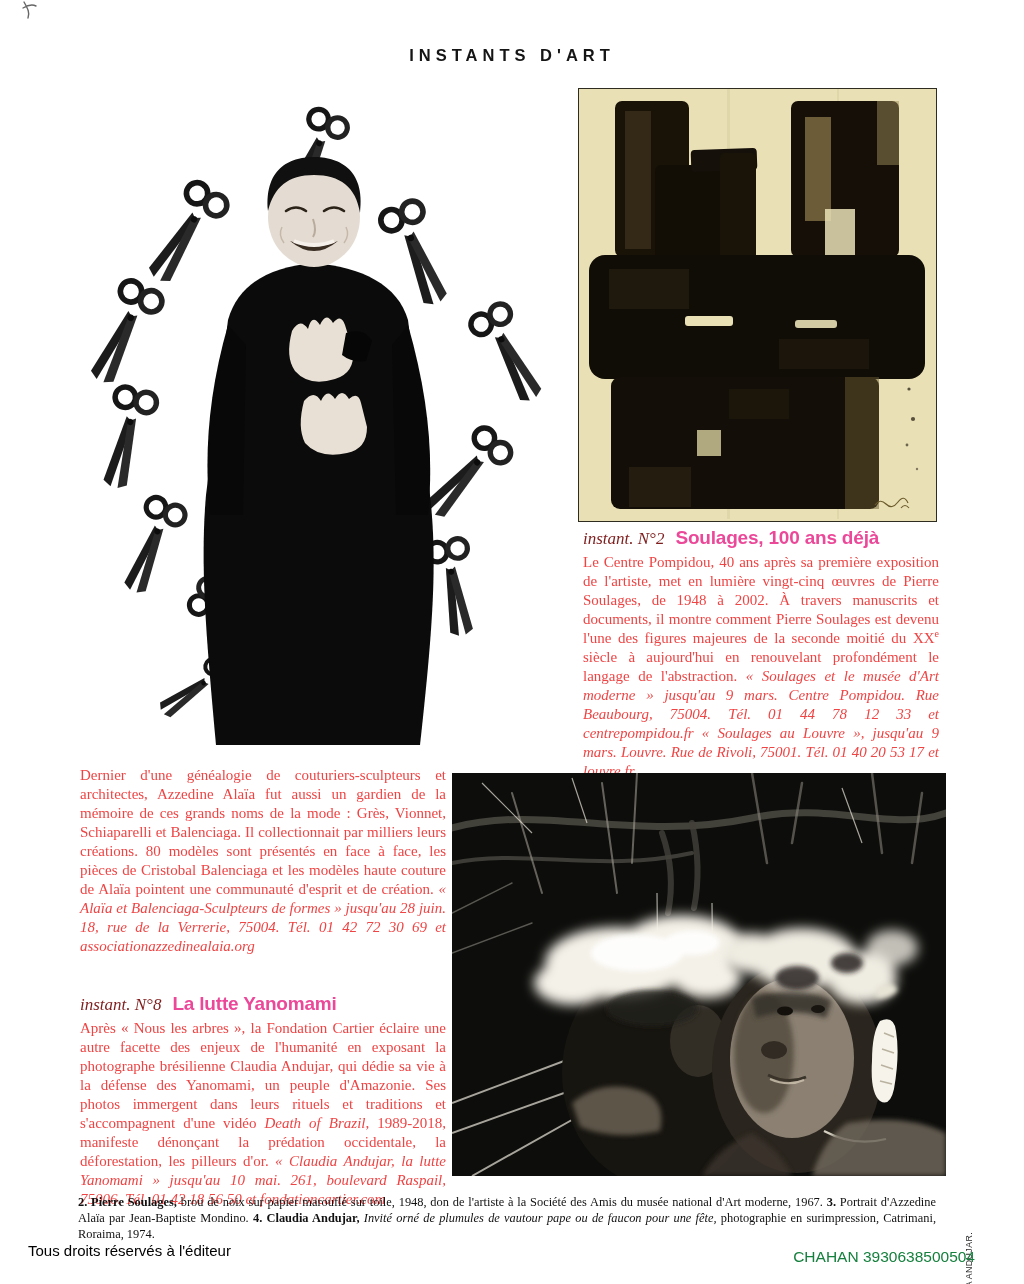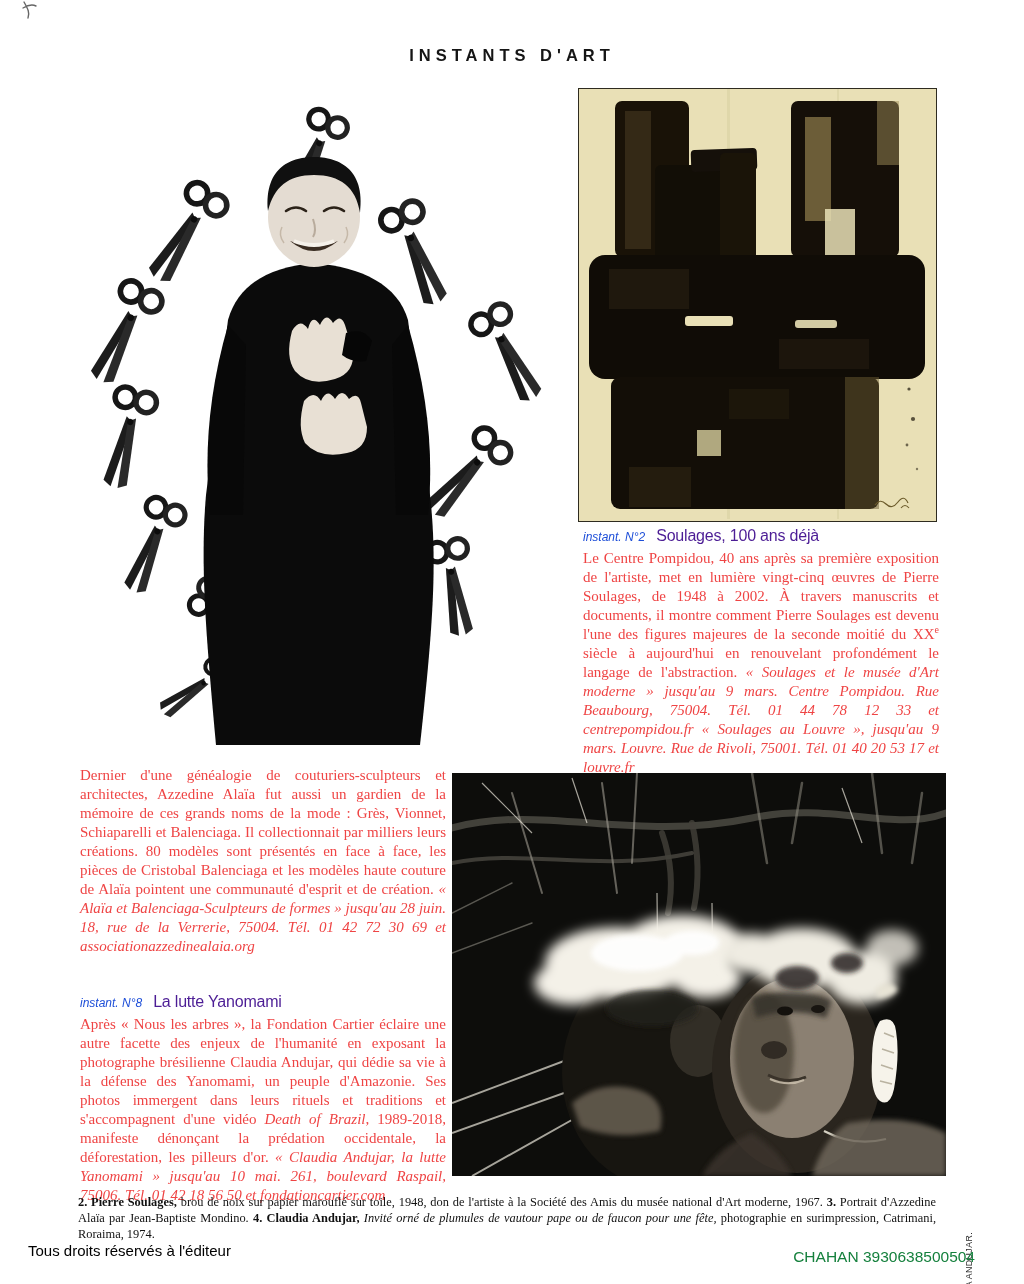--- a/index.html
+++ b/index.html
@@ -17,23 +17,23 @@
   .painting{position:absolute;left:578px;top:88px;width:357px;height:432px;
     border:1px solid #2e2b20;background:#e9e0b6;}
   .yanomami-photo{position:absolute;left:452px;top:773px;width:494px;height:403px;background:#0d0d0b;}
 
   
   .section{position:absolute;}
   .sec-2{left:583px;top:527px;width:356px;}
   .sec-3{left:80px;top:766px;width:366px;}
   .sec-4{left:80px;top:993px;width:366px;}
   .sec-head{white-space:nowrap;margin-bottom:4px;}
-  .sec-label{font-family:Liberation Sans, sans-serif;font-style:italic;font-size:12px;color:#1d4ed8;}
-  .sec-title{font-family:"Liberation Sans", sans-serif;font-weight:normal;font-size:16px;
-    color:#4c1d95;letter-spacing:-0.2px;margin-left:7px;}
+  .sec-label{font-family:Liberation Serif, serif;font-style:italic;font-size:17px;color:#7f1d1d;}
+  .sec-title{font-family:"Liberation Sans", sans-serif;font-weight:bold;font-size:19px;
+    color:#ec4899;letter-spacing:-0.2px;margin-left:7px;}
   .sec-body{font-size:15px;line-height:19px;text-align:justify;color:#ef4444;}
   .sec-body .it{font-style:italic;}
   .sec-body sup{font-size:10px;line-height:0;}
 
   
   .caption{position:absolute;left:78px;top:1194px;width:858px;font-size:12.4px;
     line-height:16px;text-align:justify;color:#111;}
   .caption .b{font-weight:bold;}
   .caption .it{font-style:italic;margin-top:12px;}
   .vertical-credits{position:absolute;right:50px;bottom:52px;transform-origin:bottom right;

